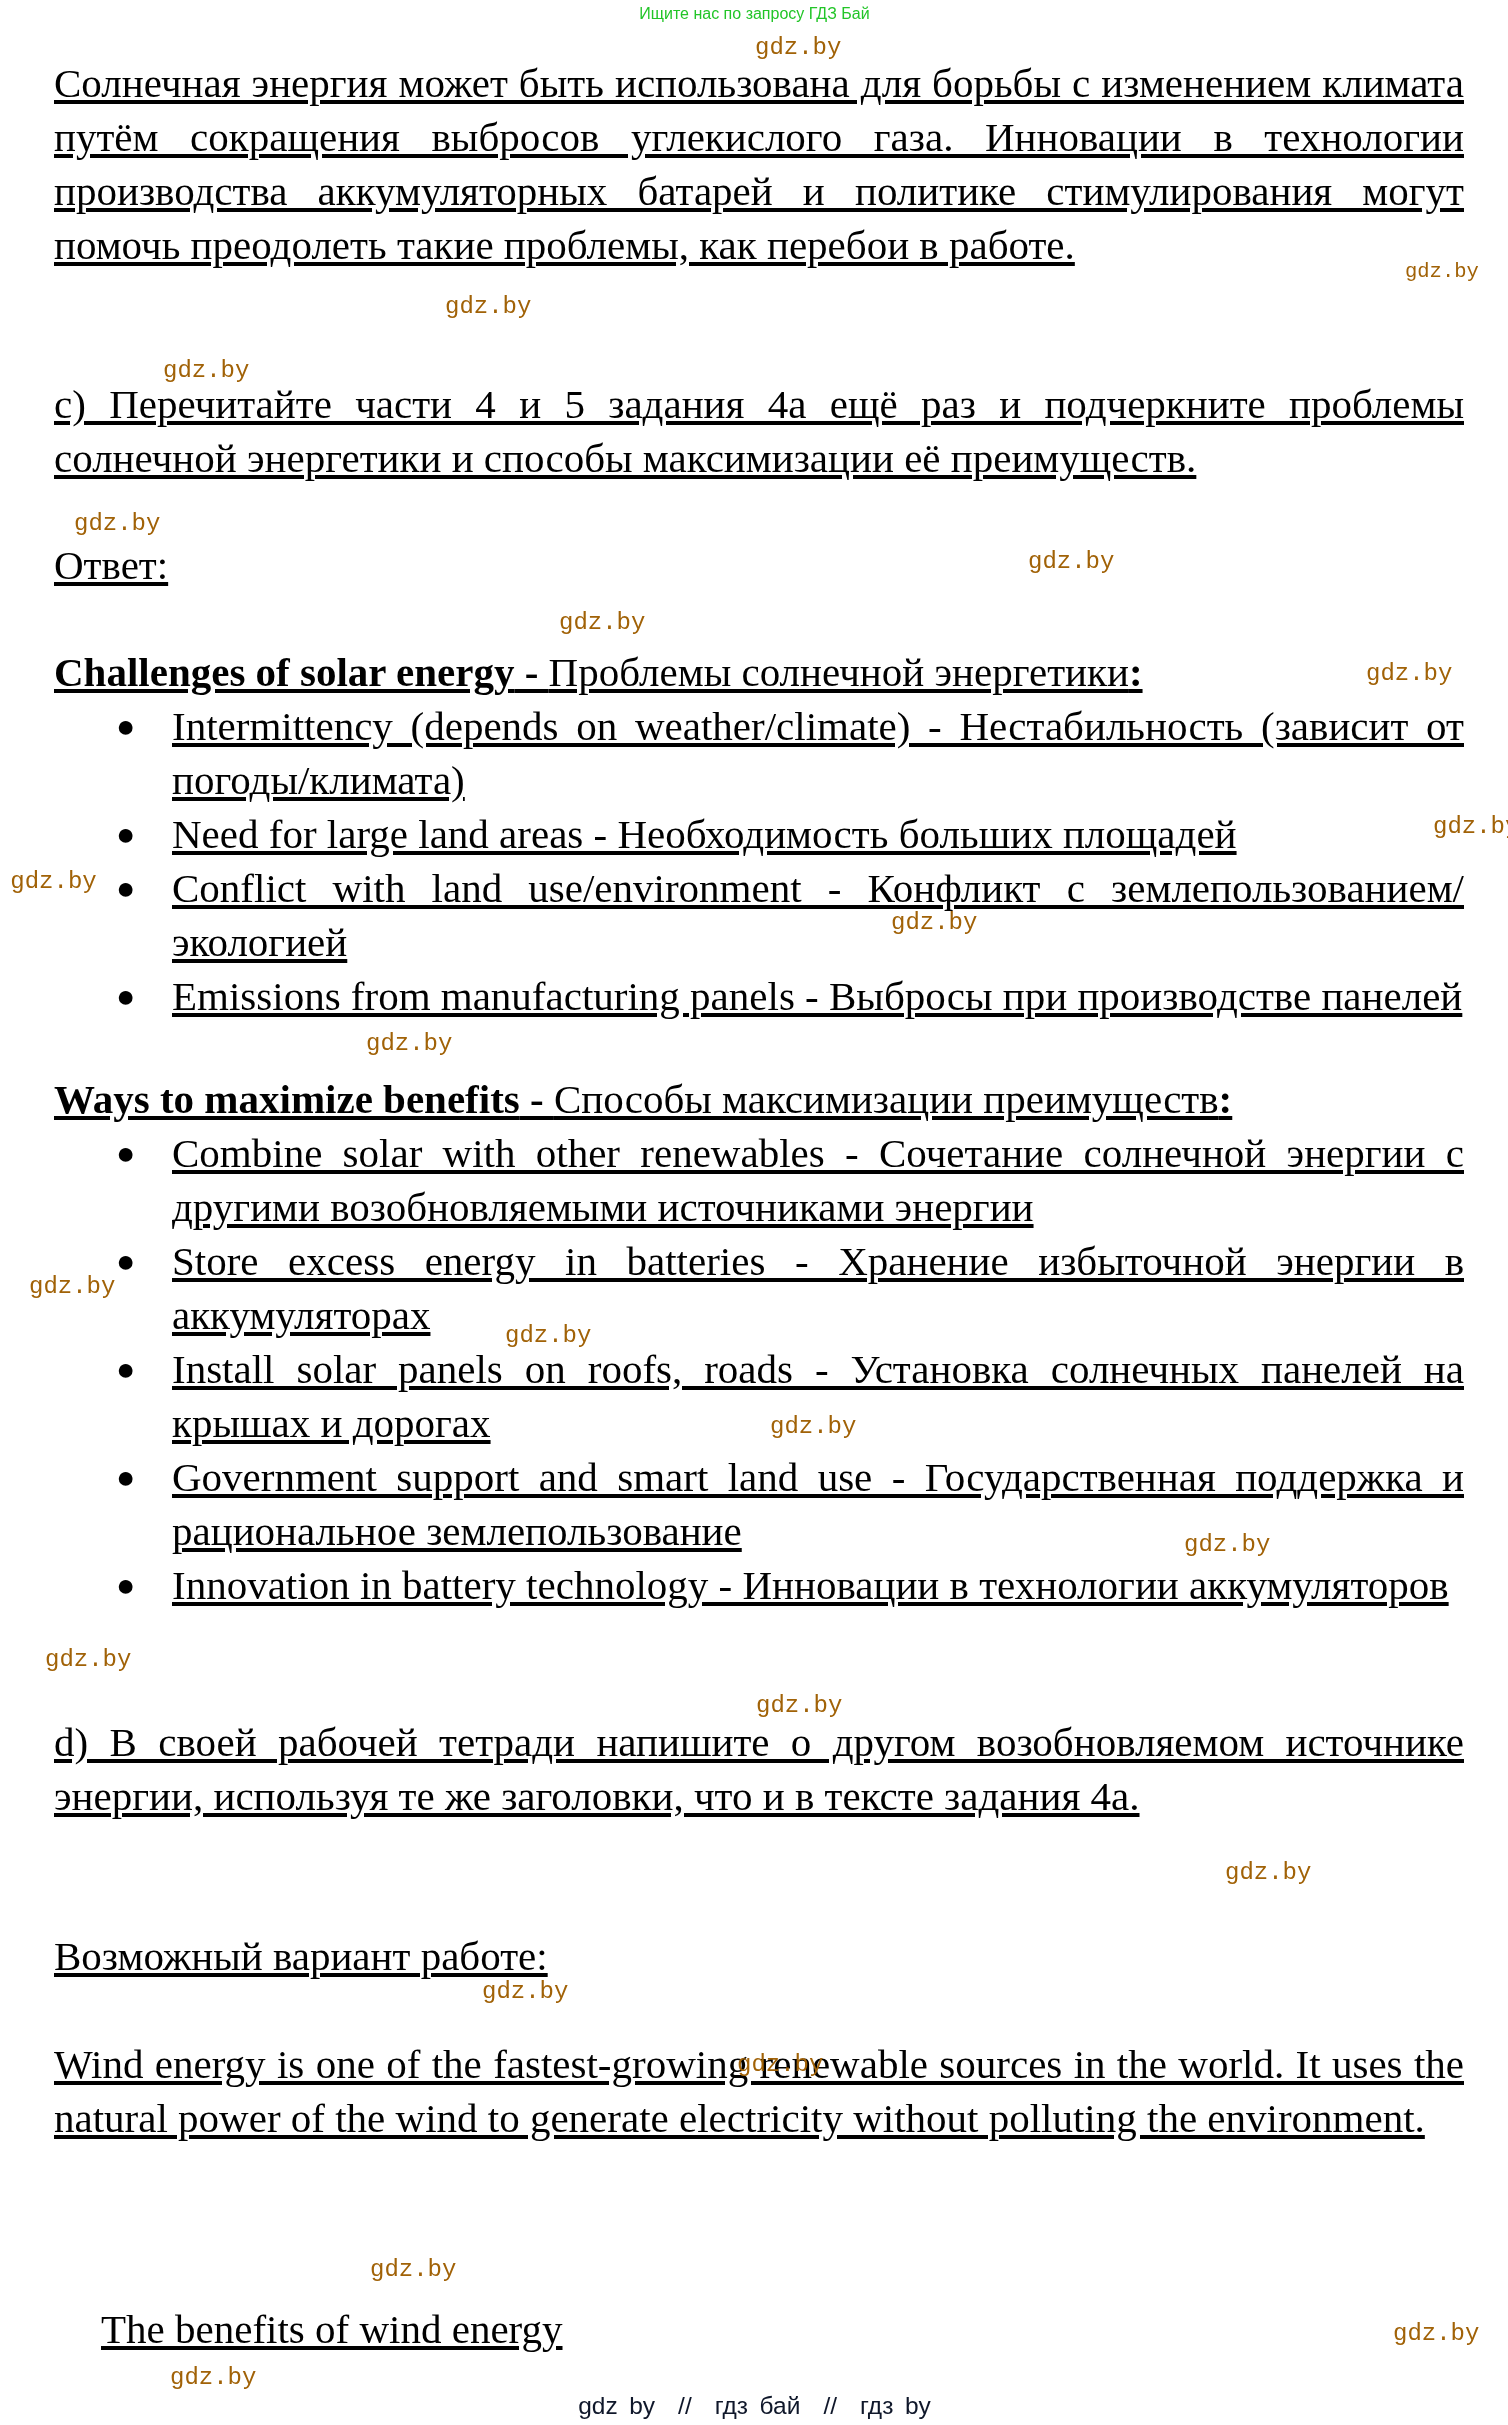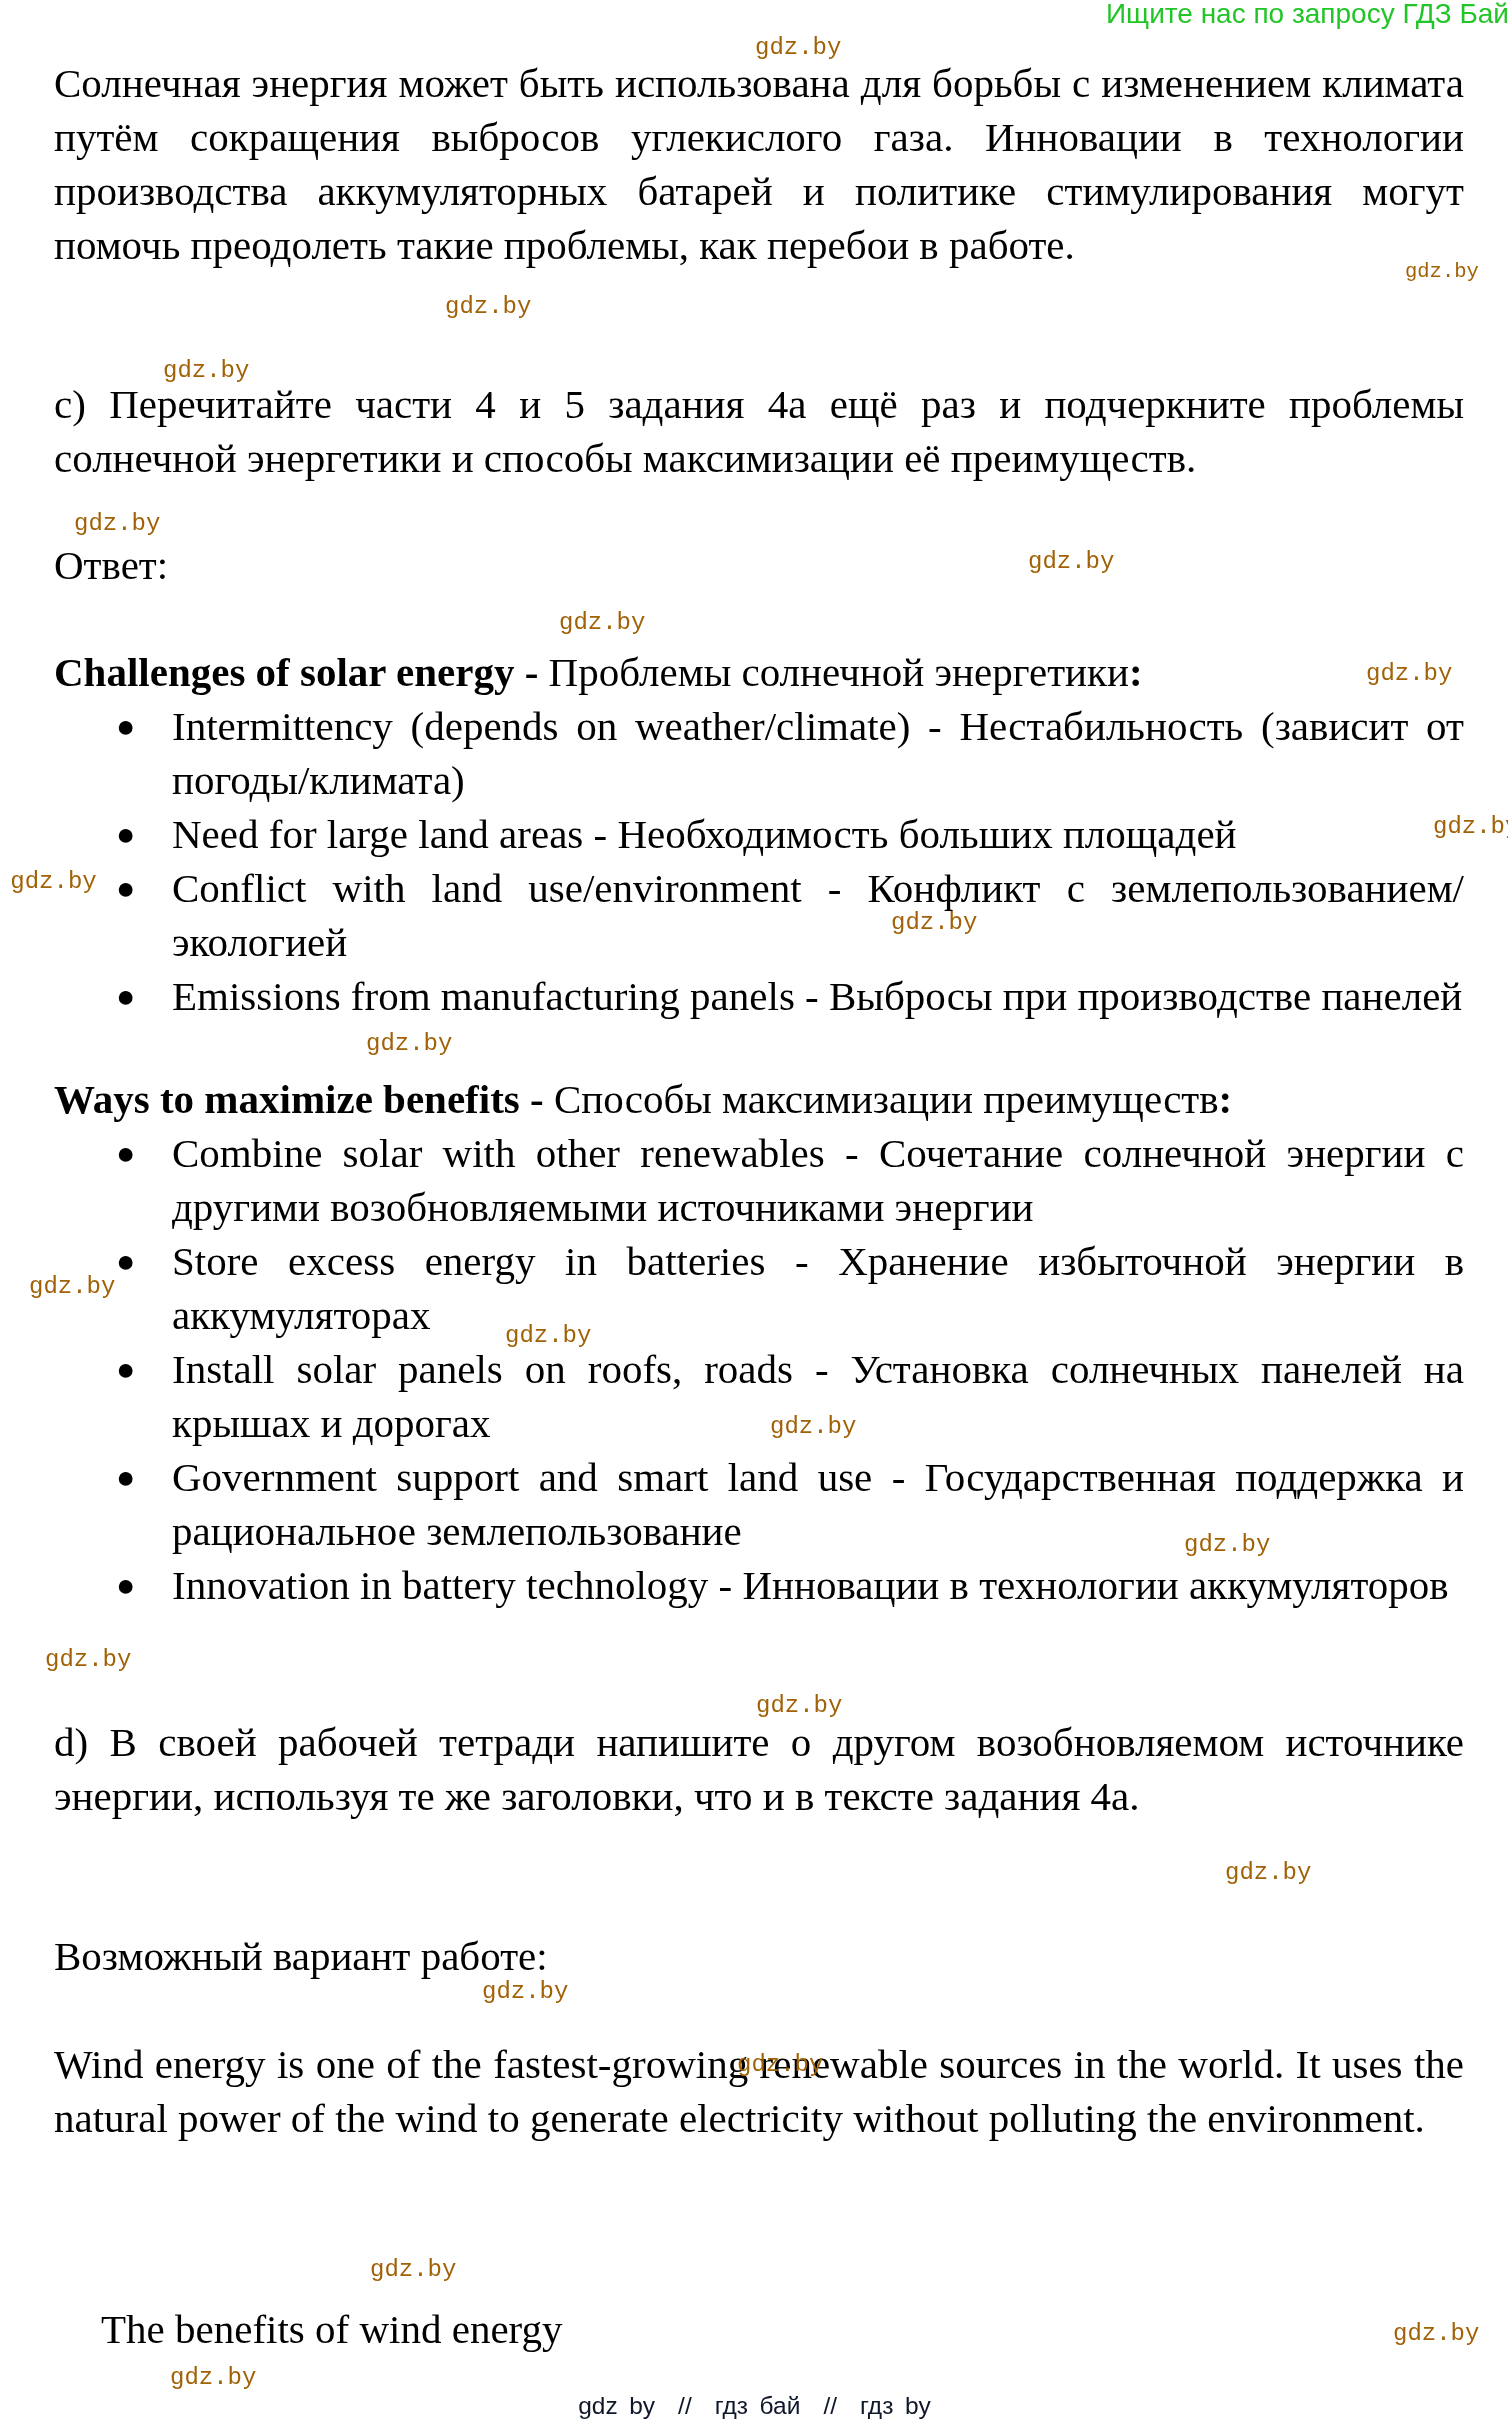--- a/index.html
+++ b/index.html
@@ -1,25 +1,25 @@
 <!DOCTYPE html>
 <html style="font-size:12.6px"><head>
 <meta charset="utf-8">
 <style>
   html, body { margin:0; padding:0; background:#ffffff; }
   body { width:1509px; height:2426px; position:relative; overflow:hidden;
          font-family:"Liberation Serif","DejaVu Serif",serif; color:#000; }
-  .topbanner { position:absolute; top:0; left:0; width:1509px; text-align:right;
-               font-family:"Liberation Sans","DejaVu Sans",sans-serif; font-size:28px;
+  .topbanner { position:absolute; top:0; left:0; width:1509px; text-align:center;
+               font-family:"Liberation Sans","DejaVu Sans",sans-serif; font-size:16px;
                line-height:28px; color:#22c528; }
   .footer { position:absolute; top:2392px; left:0; width:1509px; text-align:center;
             font-family:"Liberation Sans","DejaVu Sans",sans-serif; font-size:24.5px;
             line-height:28px; color:#0f172a; word-spacing:4.7px; }
   .block { position:absolute; left:54px; width:1410px; font-size:41px; line-height:54px;
-           text-align:justify; text-align-last:left; }
+           text-align:justify; text-align-last:left;text-decoration:underline; }
   .block p { margin:0; }
   .heading b { font-weight:bold; }
   ul.list { list-style:none; margin:0; padding:0; }
   ul.list li { position:relative; padding-left:118px; text-align:justify; text-align-last:left; }
   ul.list li .bullet { position:absolute; left:62px; top:0; font-size:32px; line-height:54px; }
   .wm { position:absolute; font-family:Liberation Mono, monospace;
         font-size:24px; line-height:25px; color:#a16207; white-space:nowrap; }
 </style>
 </head>
 <body>

